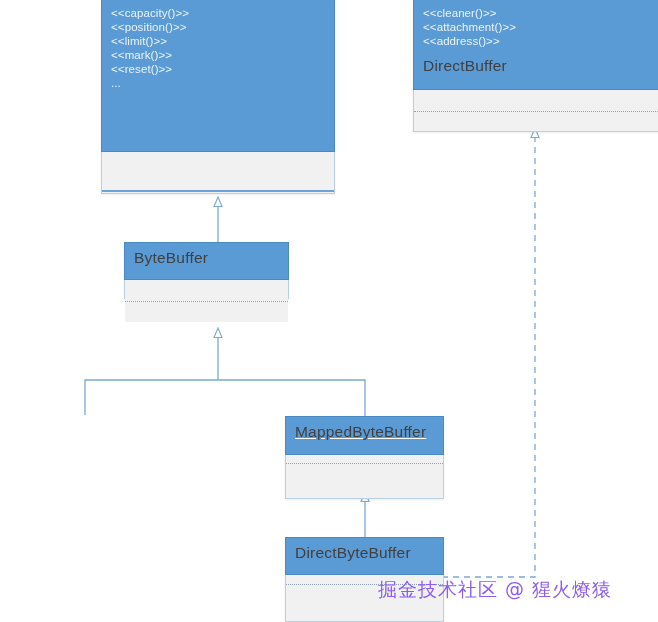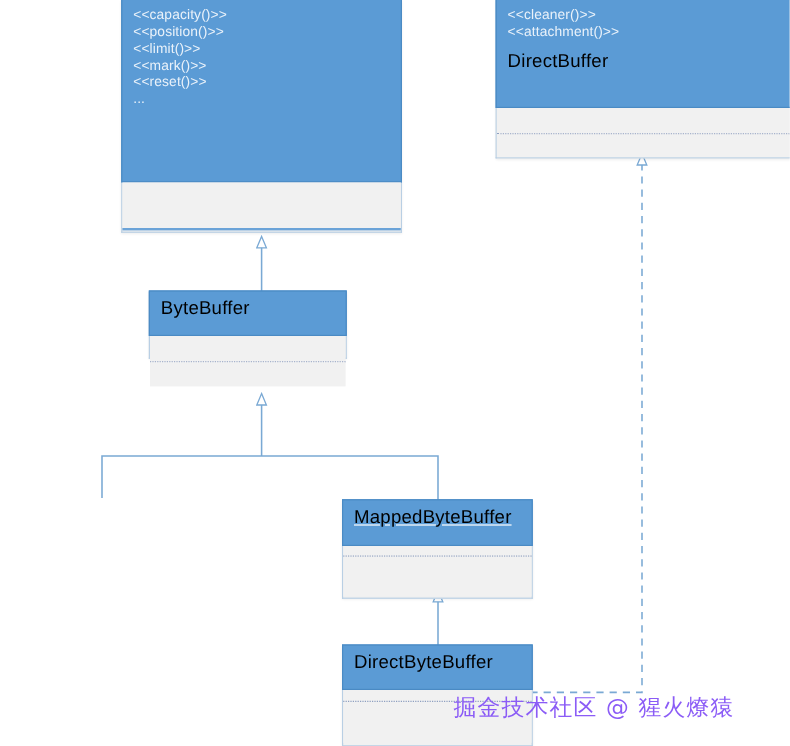--- a/index.html
+++ b/index.html
@@ -51,21 +51,21 @@
     line-height: 1.22;
   }
   .stereo {
     font-size: 11.5px;
     color: #eaf2fa;
     white-space: nowrap;
     letter-spacing: 0.1px;
   }
   .class-name {
     font-size: 15.5px;
-    color: #000000;
+    color: #404040;
     white-space: nowrap;
     letter-spacing: 0.2px;
   }
   .stereo-list + .class-name {
     margin-top: 9px;
   }
   .uml-attrs {
     box-sizing: border-box;
     background: #f1f1f1;
     border-bottom: 1px dotted #8e9fc0;
@@ -132,20 +132,21 @@
       </div>
     </div>
     <div class="uml-attrs bottom-rule-blue" style="height:40px; border-bottom-style:solid;"></div>
   </div>
 
   <div class="uml-class" style="left:413px; top:0px; width:250px; height:132px;">
     <div class="uml-header" style="height:91px;">
       <div class="stereo-list">
         <div class="stereo">&lt;&lt;cleaner()&gt;&gt;</div>
         <div class="stereo">&lt;&lt;attachment()&gt;&gt;</div>
+        <div class="stereo">&lt;&lt;address()&gt;&gt;</div>
       </div>
       <div class="class-name">DirectBuffer</div>
     </div>
     <div class="uml-attrs" style="height:22px;"></div>
     <div class="uml-ops" style="height:19px;"></div>
   </div>
 
   <div class="uml-class" style="left:124px; top:243px; width:165px; height:56px;">
     <div class="uml-header" style="height:38px;">
       <div class="class-name">ByteBuffer</div>

